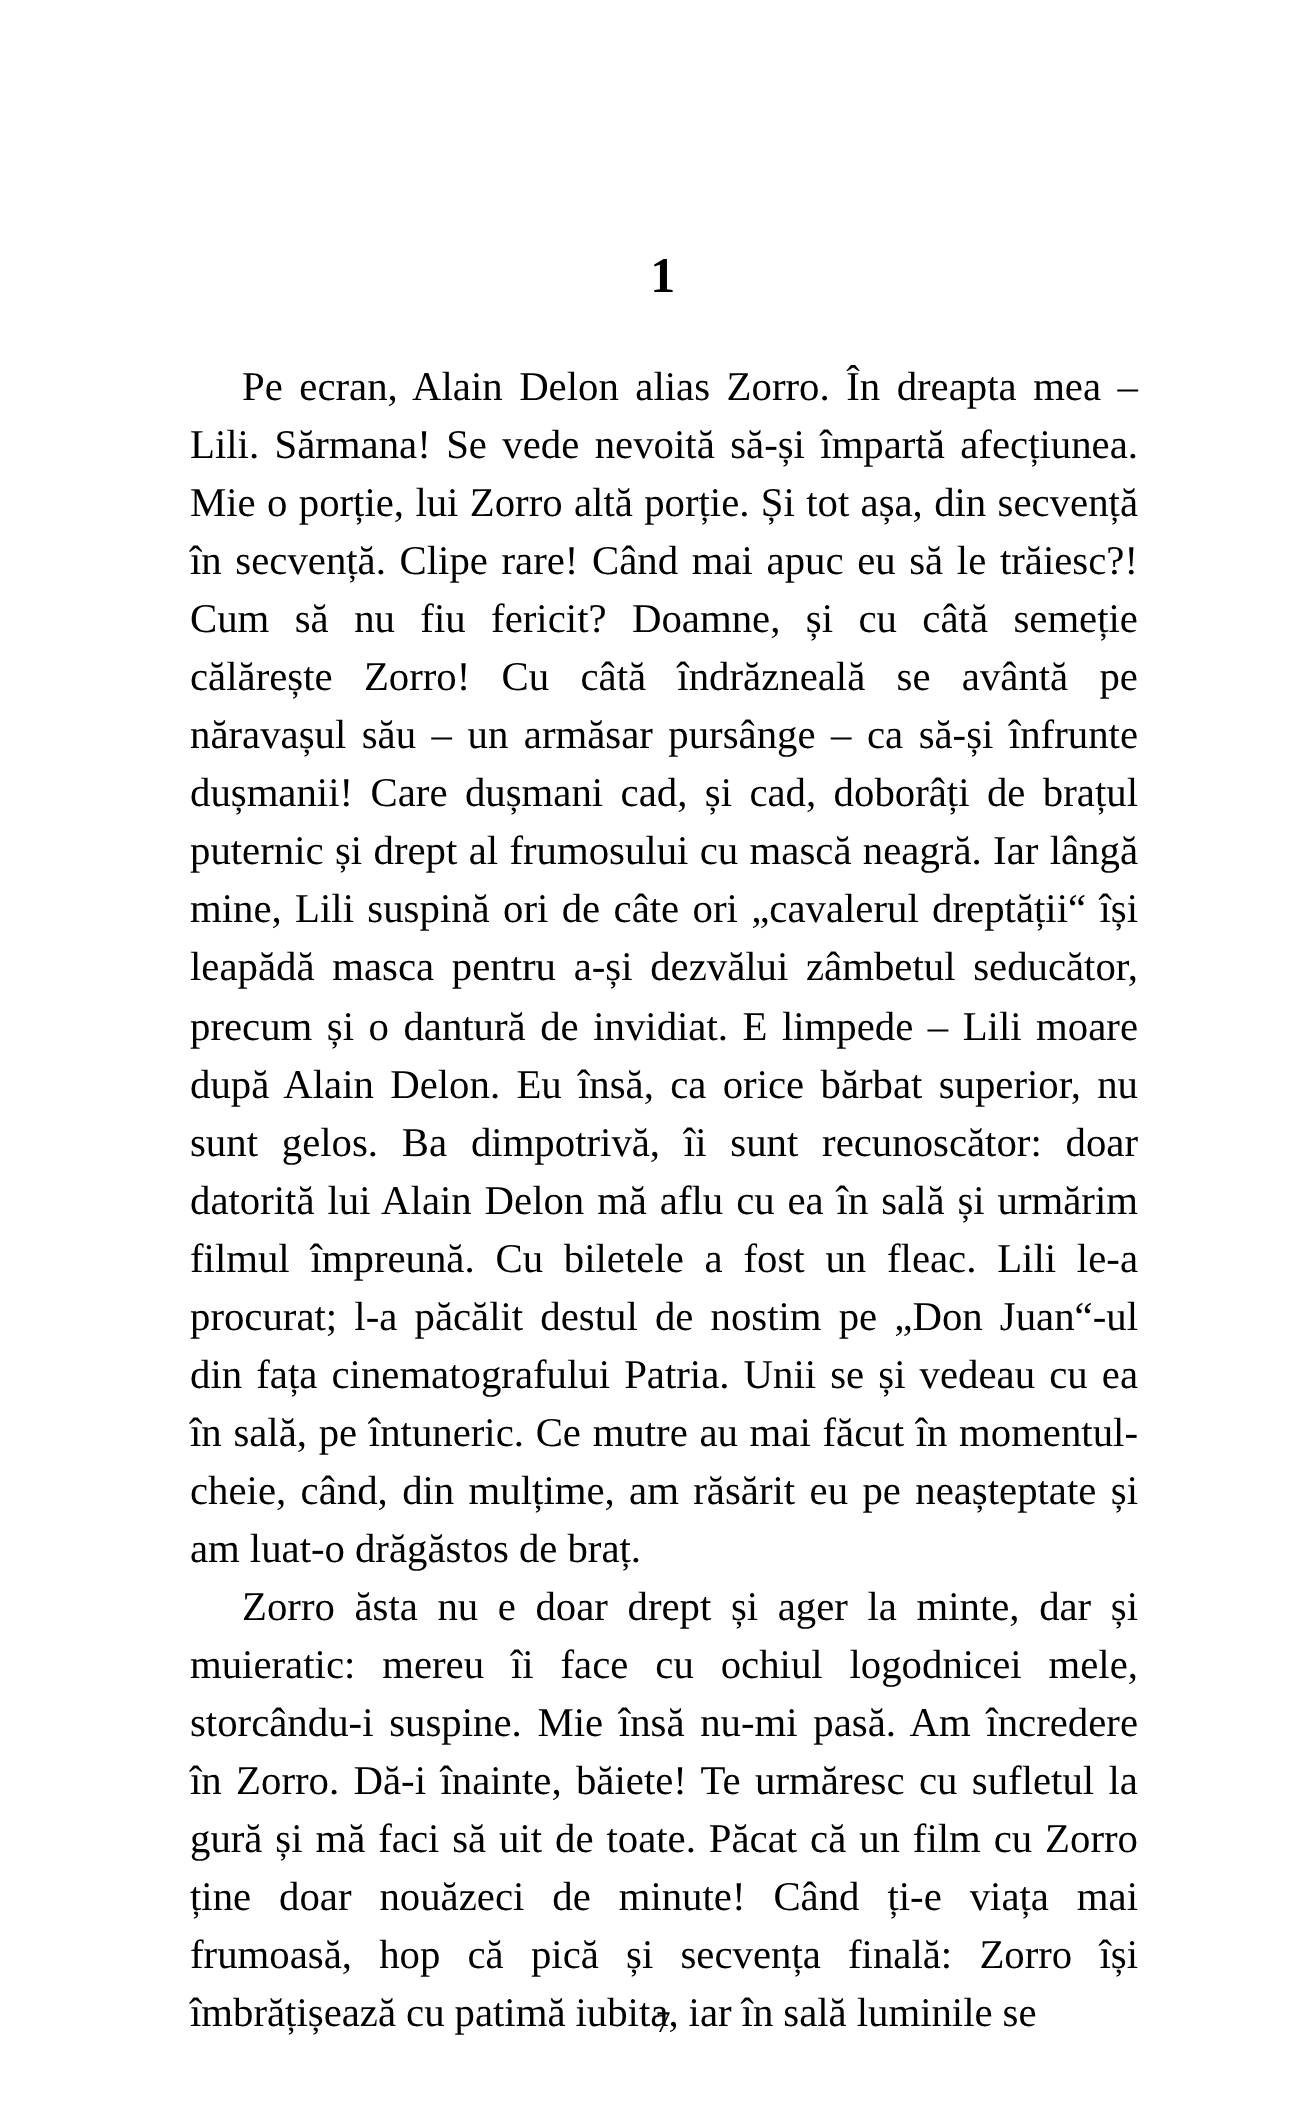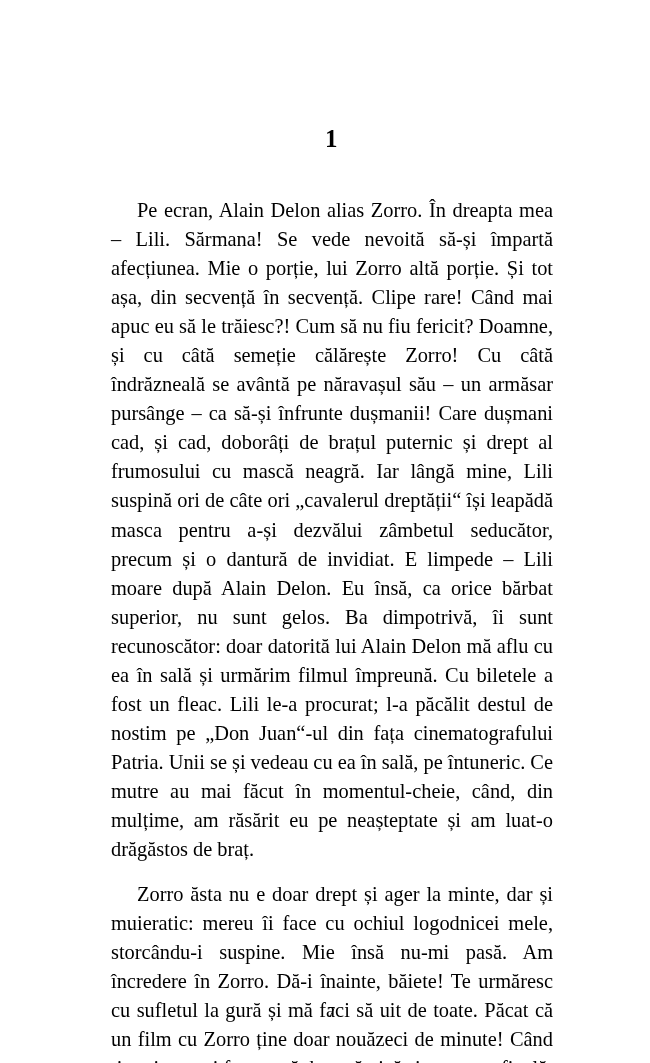--- a/index.html
+++ b/index.html
@@ -34,21 +34,21 @@
     font-weight: 700;
     letter-spacing: 0.3px;
   }
   .text-block {
     position: absolute;
     left: 95px;
     top: 180px;
     width: 474px;
   }
   .body-paragraph {
-    margin: 16px;
+    margin: 0;
     font-size: 20.4px;
     line-height: 29.05px;
     text-align: justify;
     text-justify: inter-word;
     text-indent: 26px;
     hyphens: manual;
     word-spacing: -0.1px;
   }
   .page-number {
     position: absolute;

